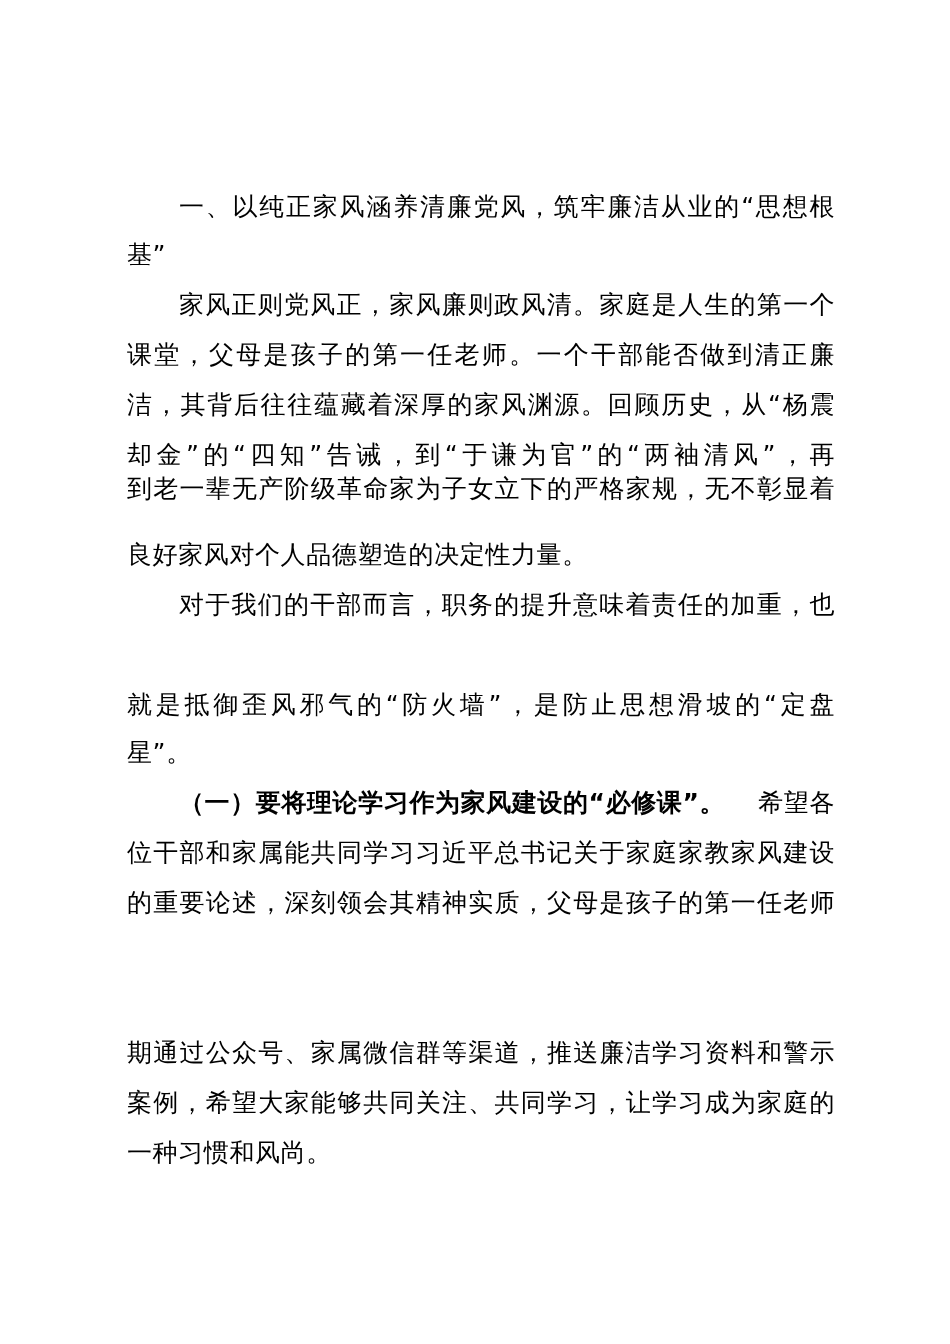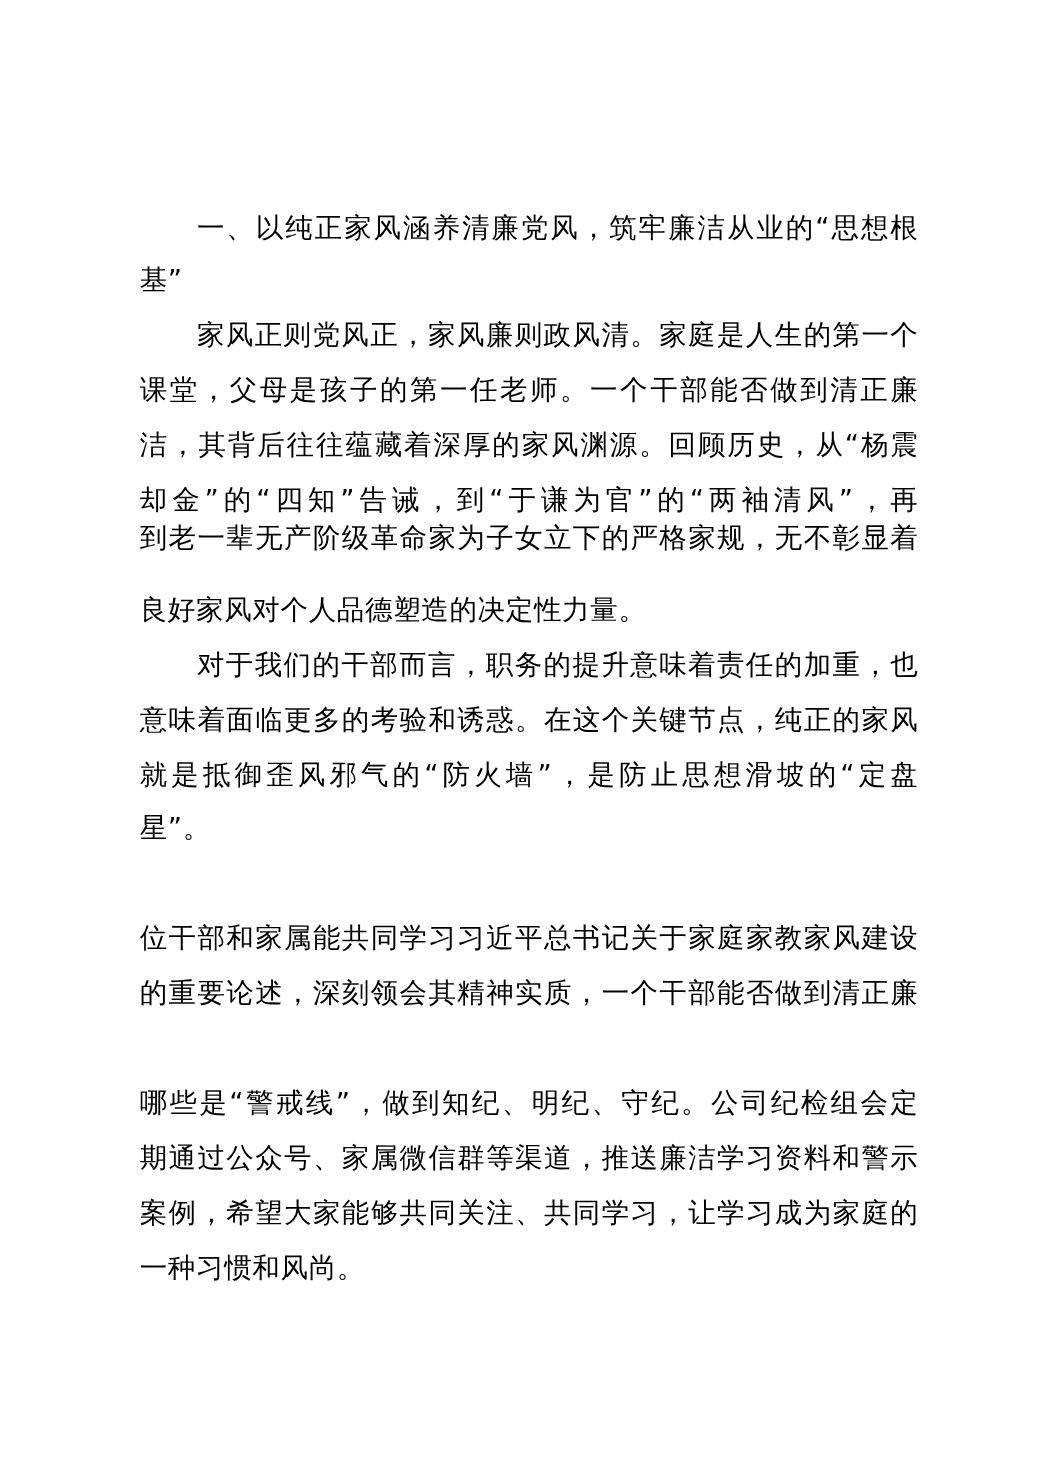--- a/index.html
+++ b/index.html
@@ -48,24 +48,26 @@
   <div class="line" style="top:230px;">基”</div>
 
   <div class="line indent justify" style="top:280px;">家风正则党风正，家风廉则政风清。家庭是人生的第一个</div>
   <div class="line justify" style="top:330px;">课堂，父母是孩子的第一任老师。一个干部能否做到清正廉</div>
   <div class="line justify" style="top:380px;">洁，其背后往往蕴藏着深厚的家风渊源。回顾历史，从“杨震</div>
   <div class="line justify" style="top:430px;">却金”的“四知”告诫，到“于谦为官”的“两袖清风”，再</div>
   <div class="line justify" style="top:464px;">到老一辈无产阶级革命家为子女立下的严格家规，无不彰显着</div>
   <div class="line" style="top:530px;">良好家风对个人品德塑造的决定性力量。</div>
 
   <div class="line indent justify" style="top:580px;">对于我们的干部而言，职务的提升意味着责任的加重，也</div>
-  <div class="line justify" style="top:630px;">意味着面临更多的考验和诱惑。在这个关键节点，纯正的家风</div>
   <div class="line justify" style="top:680px;">就是抵御歪风邪气的“防火墙”，是防止思想滑坡的“定盘</div>
   <div class="line" style="top:728px;">星”。</div>
 
+  <div class="line indent" style="top:778px; display:flex; justify-content:space-between;">
+    <span class="bold">（一）要将理论学习作为家风建设的“必修课”。</span>
+    <span>希望各</span>
+  </div>
   <div class="line justify" style="top:828px;">位干部和家属能共同学习习近平总书记关于家庭家教家风建设</div>
-  <div class="line justify" style="top:878px;">的重要论述，深刻领会其精神实质，一个干部能否做到清正廉</div>
-  <div class="line justify" style="top:978px;">哪些是“警戒线”，做到知纪、明纪、守纪。公司纪检组会定</div>
+  <div class="line justify" style="top:878px;">的重要论述，深刻领会其精神实质，父母是孩子的第一任老师</div>
   <div class="line justify" style="top:1028px;">期通过公众号、家属微信群等渠道，推送廉洁学习资料和警示</div>
   <div class="line justify" style="top:1078px;">案例，希望大家能够共同关注、共同学习，让学习成为家庭的</div>
   <div class="line" style="top:1128px;">一种习惯和风尚。</div>
 
 </div>
 
 </body></html>

